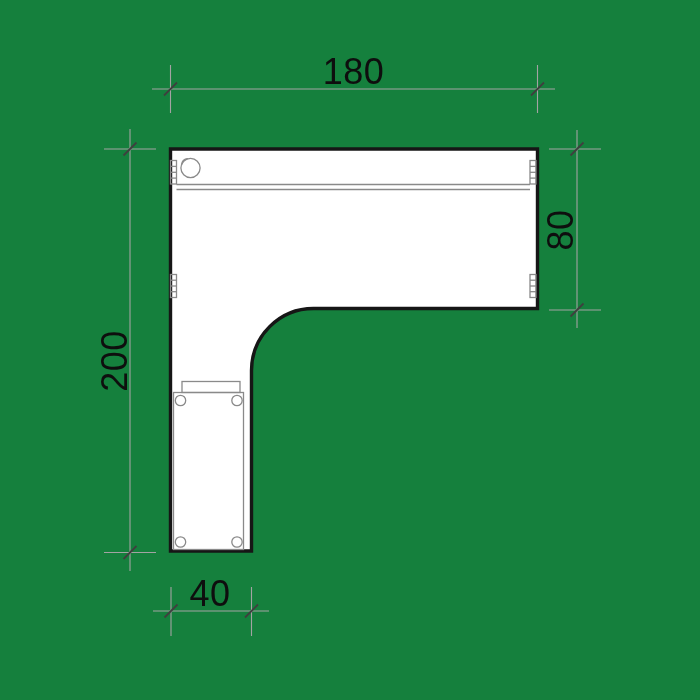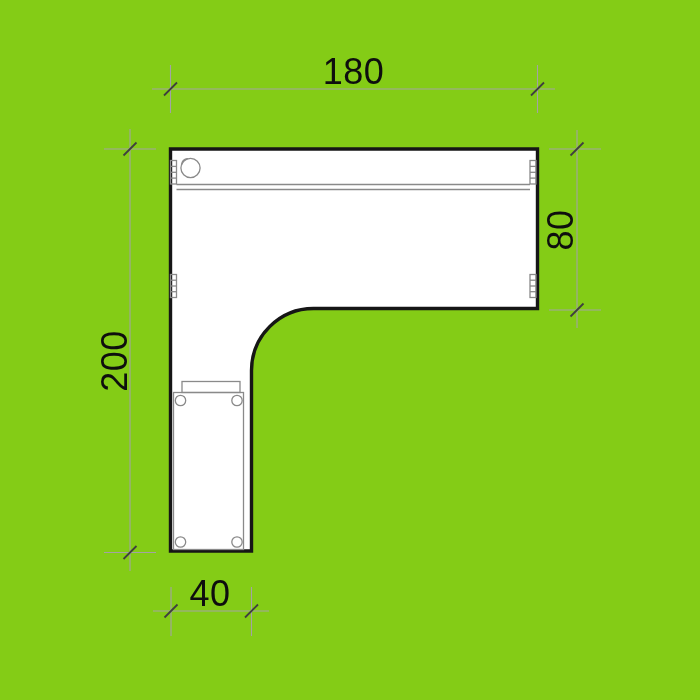--- a/index.html
+++ b/index.html
@@ -7,21 +7,21 @@
     padding: 0;
     background: #ffffff;
     width: 700px;
     height: 700px;
     overflow: hidden;
   }
   .canvas {
     position: relative;
     width: 700px;
     height: 700px;
-    background: #84cc16;
+    background: #15803d;
   }
   svg {
     display: block;
   }
   .dim-text {
     font-family: "Liberation Sans", sans-serif;
     font-size: 36px;
     font-weight: 400;
     letter-spacing: 0.5px;
   }

